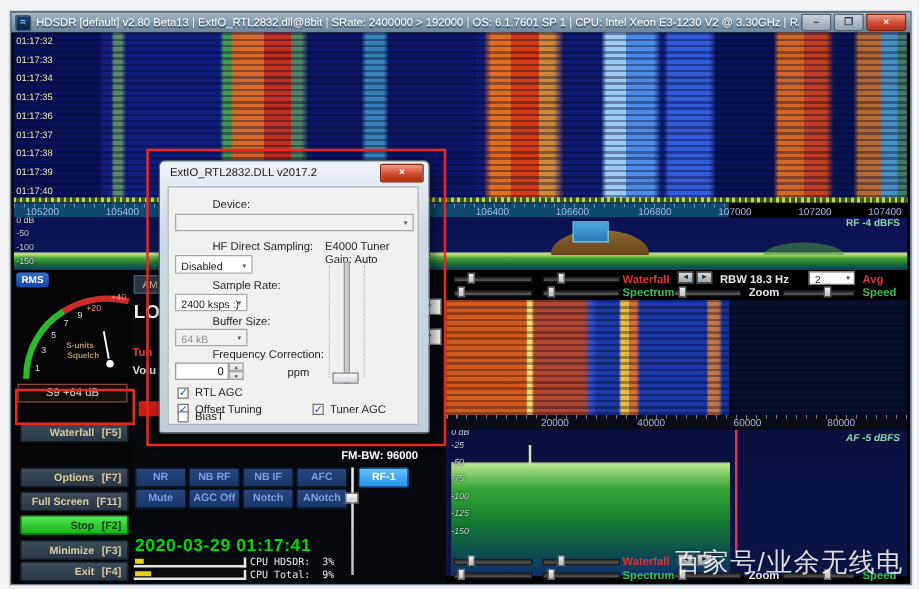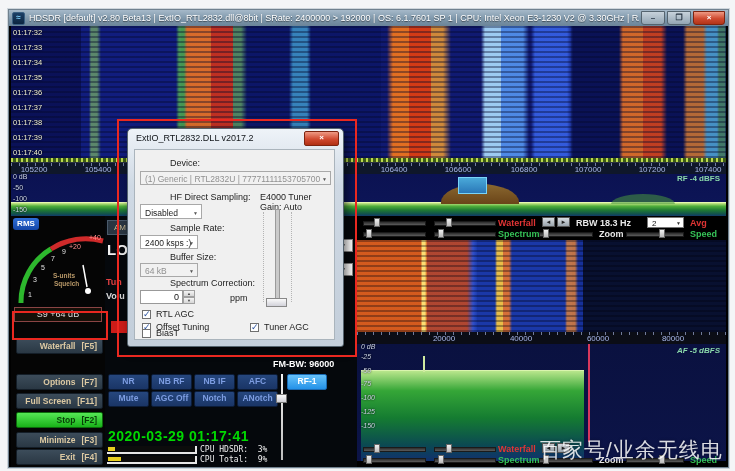--- a/index.html
+++ b/index.html
@@ -18,21 +18,21 @@
       linear-gradient(90deg,transparent 0 165px,rgba(94,204,74,.7) 168px 173px,rgba(252,122,32,.85) 176px 200px,rgba(222,52,22,.85) 200px 222px,rgba(124,204,94,.6) 222px 230px,transparent 236px),
       linear-gradient(90deg,transparent 0 470px,rgba(172,222,255,.9) 474px 490px,rgba(92,162,255,.82) 490px 512px,transparent 518px),
       linear-gradient(90deg,transparent 0 520px,rgba(62,112,255,.75) 524px 556px,transparent 562px),
       linear-gradient(90deg,transparent 0 608px,rgba(252,122,32,.82) 612px 632px,rgba(232,72,22,.82) 632px 650px,transparent 656px),
       linear-gradient(90deg,transparent 0 278px,rgba(82,202,242,.6) 282px 296px,transparent 300px),
       linear-gradient(90deg,transparent 0 672px,rgba(252,142,42,.7) 676px 692px,rgba(102,212,255,.65) 696px 706px,rgba(122,222,122,.5) 708px 714px,transparent 715px),
       linear-gradient(90deg,transparent 0 78px,rgba(152,222,92,.55) 80px 86px,transparent 90px),
       linear-gradient(90deg,#0a1158 0 70px,#111d7e 70px 170px,#0c1668 170px 370px,#101a72 370px 560px,#0a1256 560px 715px);}
   .wf .tl{position:absolute;left:2px;color:#f0f0d2;font-size:7.5px;text-shadow:0 0 2px #000;}
   .wf .base{position:absolute;left:0;right:0;bottom:0;height:4px;background:repeating-linear-gradient(90deg,#bcd84e 0 2px,#3c5c16 2px 5px);}
-  .ruler{position:absolute;left:2px;top:152px;width:715px;height:12px;background:#0f172a;border-top:1px solid #2a3040;box-sizing:border-box;}
+  .ruler{position:absolute;left:2px;top:152px;width:572px;height:12px;background:#0c4a6e;border-top:1px solid #2a3040;box-sizing:border-box;}
   .ruler .tks{position:absolute;left:0;right:0;top:0;height:3px;background:repeating-linear-gradient(90deg,rgba(165,180,225,.65) 0 1px,transparent 1px 8px);}
   .ruler .fl{position:absolute;top:2px;transform:translateX(-50%);color:#a9b8ea;font-size:8px;}
   
   .rfspec{position:absolute;left:2px;top:164px;width:715px;height:42px;background:linear-gradient(180deg,#0b1252,#0d1658);overflow:hidden;cursor:crosshair;}
   .dbl{position:absolute;left:2px;color:#ccd4e4;font-size:7px;line-height:8px;text-shadow:0 0 2px #000;}
   .floor{position:absolute;left:0;right:0;bottom:0;height:13px;border-top:1px solid #e6f8b2;background:linear-gradient(180deg,#cdea8a,#4fae3a 25%,#1f7a33 55%,#11504e 85%,#123a6a);}
   .hill{position:absolute;left:430px;bottom:12px;width:78px;height:20px;background:linear-gradient(#8a6830,#6a4418);border-radius:55% 55% 0 0/100% 100% 0 0;}
   .bump{position:absolute;left:600px;bottom:12px;width:64px;height:10px;background:rgba(72,152,62,.55);border-radius:50% 50% 0 0/100% 100% 0 0;}
   .cyanbox{position:absolute;left:447px;top:3px;width:27px;height:15px;background:linear-gradient(#4aa9d9,#2a78b8);border:1px solid #7ad4f8;}
   .lvl{position:absolute;right:6px;top:0;color:#8ad8aa;font-size:8px;font-weight:bold;}
@@ -326,40 +326,39 @@
       <span class="ctext grn" style="left:333px;top:239px">Speed</span>
     </div>
   </div>
 
   <div class="dlg">
     <div class="dt">ExtIO_RTL2832.DLL v2017.2</div>
     <div class="dclose"><span>×</span></div>
     <div class="dbody">
       <span class="dl" style="left:7px;top:8px">Device:</span>
       <div class="combo dis" style="left:5px;top:21px;width:191px">
-          <span class="cv">(1) Generic | RTL2832U | 77771111153705700</span>
           <span class="ca">▼</span>
         </div>
       <span class="dl" style="left:7px;top:42px">HF Direct Sampling:</span>
       <span class="dl" style="left:97px;top:42px">E4000 Tuner Gain: Auto</span>
       <div class="combo" style="left:5px;top:54px;width:62px;height:15px">
           <span class="cv" style="top:3px">Disabled</span>
           <span class="ca" style="top:5px">▼</span>
         </div>
       <span class="dl" style="left:7px;top:73px">Sample Rate:</span>
       <div class="combo" style="left:5px;top:85px;width:58px">
           <span class="cv">2400 ksps :)</span>
           <span class="ca">▼</span>
         </div>
       <span class="dl" style="left:7px;top:102px">Buffer Size:</span>
       <div class="combo dis" style="left:5px;top:113px;width:58px">
           <span class="cv">64 kB</span>
           <span class="ca">▼</span>
         </div>
-      <span class="dl" style="left:7px;top:128px">Spectrum Correction:</span>
+      <span class="dl" style="left:7px;top:128px">Frequency Correction:</span>
       <div class="spin">0</div>
       <div class="spinbtns">
         <div><span>▲</span></div>
         <div><span>▼</span></div>
       </div>
       <span class="dl" style="left:67px;top:143px">ppm</span>
       <div class="cbrow" style="left:7px;top:159px">
           <span class="cbx">✓</span>
           <span class="cbl">RTL AGC</span>
         </div>

